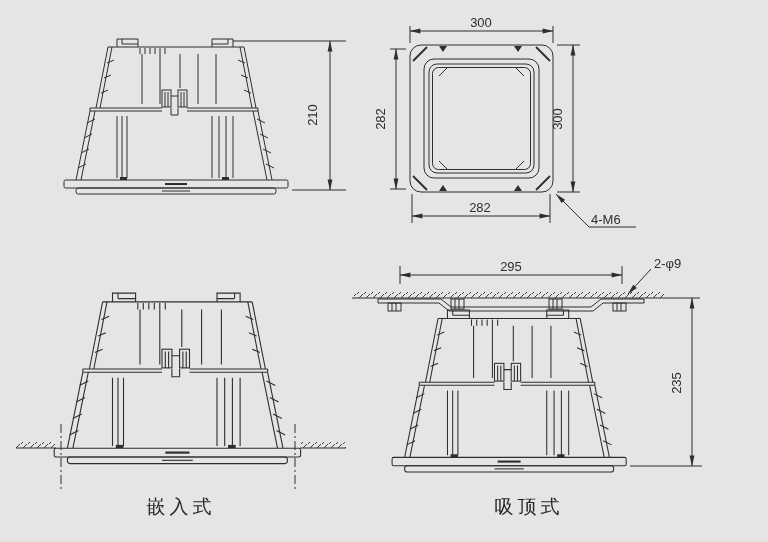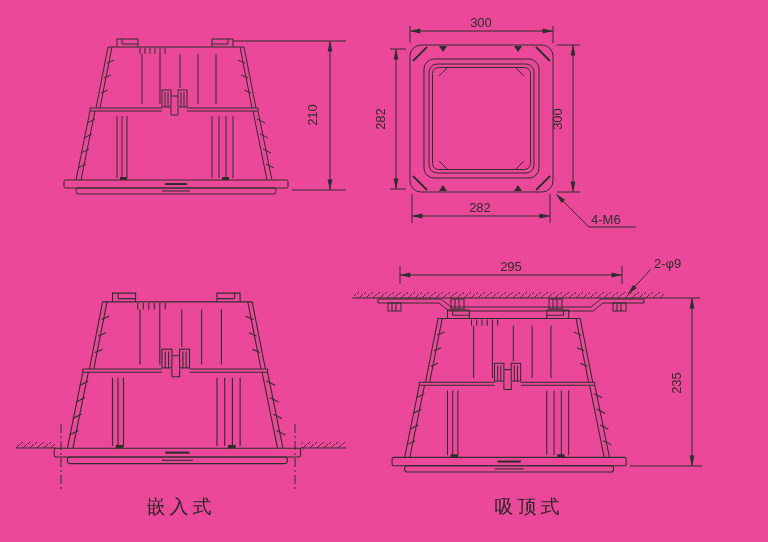--- a/index.html
+++ b/index.html
@@ -1,16 +1,16 @@
 <!DOCTYPE html>
 <html><head>
 <meta charset="utf-8">
 <style>
   html,body{margin:0;padding:0;background:#ffffff;}
-  .canvas{position:relative;width:768px;height:542px;background:#ec4899;overflow:hidden;}
+  .canvas{position:relative;width:768px;height:542px;background:#e5e5e5;overflow:hidden;}
   svg{position:absolute;left:0;top:0;}
   .dim{font-family:"Liberation Sans",sans-serif;font-size:13px;fill:#2e2e2e;stroke:none;}
   .cap{font-family:"Liberation Sans",sans-serif;font-size:19px;fill:#262626;stroke:none;letter-spacing:4px;}
 </style>
 </head>
 <body>
 
 <div class="canvas">
 <svg width="768" height="542" viewBox="0 0 768 542" xmlns="http://www.w3.org/2000/svg">
   <defs>

